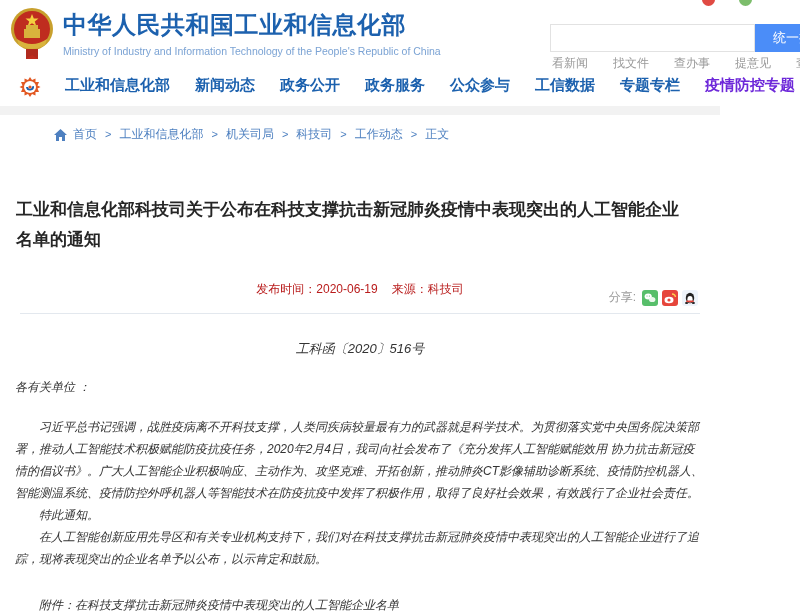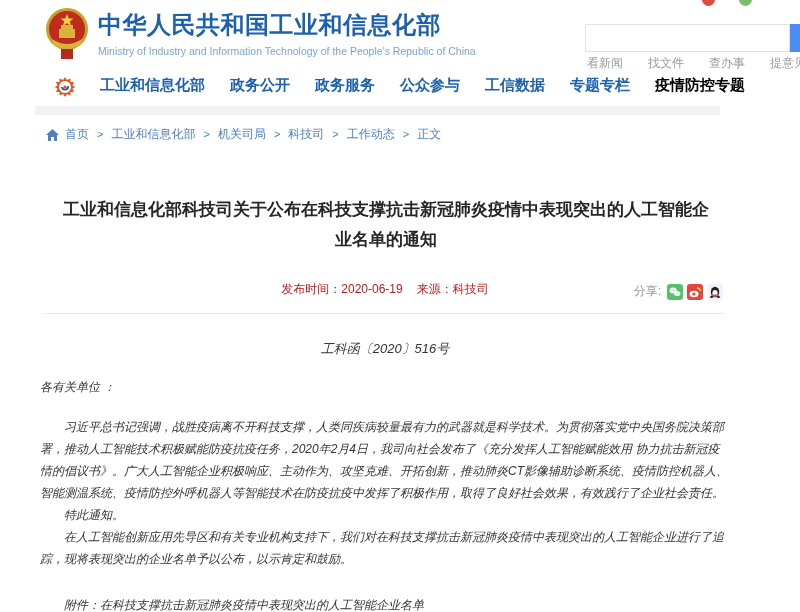--- a/index.html
+++ b/index.html
@@ -1,18 +1,18 @@
 <!DOCTYPE html>
 <html><head>
 <meta charset="utf-8">
 <style>
   * { margin:0; padding:0; box-sizing:border-box; }
   html,body { width:800px; height:612px; overflow:hidden; background:#fff;
     font-family:"Liberation Sans","DejaVu Sans",sans-serif; }
-  .page { position:relative; width:720px; height:612px;padding-left:35px; }
+  .page { position:relative; width:720px; height:612px; }
 
   
   .topcut-dot { position:absolute; width:13px; height:13px; border-radius:50%; top:-7px; }
   .topcut-dot.red { left:702px; background:#e04a43; }
   .topcut-dot.green { left:739px; background:#7cbd6b; }
 
   
   header { position:relative; height:68px; }
   .emblem { position:absolute; left:9px; top:5px; width:46px; height:56px; }
   .brand { position:absolute; left:63px; top:9px; }
@@ -23,38 +23,38 @@
   .searchbox button { width:88px; height:28px; border:none; background:#4b8df8; color:#fff;
     font-size:13px; white-space:nowrap; cursor:pointer; }
   .quicklinks { position:absolute; left:552px; top:55px; display:flex; gap:25px; list-style:none; }
   .quicklinks li { font-size:12px; color:#999; white-space:nowrap; cursor:pointer; }
 
   
   nav { position:relative; height:38px; }
   .nav-logo { position:absolute; left:18px; top:7px; width:24px; height:24px; cursor:pointer; }
   .nav-items { display:flex; list-style:none; padding-left:65px; gap:25px; }
   .nav-items li { font-size:15px; font-weight:bold; color:#1c61ae; line-height:34px; white-space:nowrap; cursor:pointer; }
-  .nav-items li.hot { color:#000000; }
+  .nav-items li.hot { color:#6d28d9; }
 
   .strip { height:9px; background:#f2f2f2; }
 
   
-  .breadcrumb { display:flex; align-items:center; padding:11px 0 10px 11px; }
+  .breadcrumb { display:flex; align-items:center; padding:11px 0 10px 11px;margin-left:43px; }
   .breadcrumb .home-ic { width:13px; height:12px; margin-right:6px; }
   .crumb { font-size:12px; color:#4e80c0; cursor:pointer; white-space:nowrap; }
   .crumb + .crumb::before { content:">"; color:#4e80c0; margin:0 8px; font-size:11px; }
 
   
   .article { width:700px; margin:0 auto; position:relative; }
-  .art-title { font-size:17px; font-weight:bold; color:#262626; text-align:center;
-    line-height:30px; margin:42px 18px 0 20px; }
+  .art-title { font-size:17px; font-weight:bold; color:#262626; 
+    line-height:30px; margin:42px 18px 0 6px; }
   .meta-row { position:relative; margin-top:26px; height:18px; }
   .meta-center { text-align:center; font-size:12px; color:#b91c1c; }
   .meta-center span { margin:0 7px; }
-  .share { position:absolute; right:12px; top:2px; display:flex; align-items:center; gap:4px; }
+  .share { position:absolute; right:12px; top:8px; display:flex; align-items:center; gap:4px; }
   .share .lbl { font-size:12px; color:#9a9a9a; margin-right:2px; }
   .share svg { width:16px; height:16px; cursor:pointer; }
   .divider { border:none; border-top:1px solid #e3e8ee; margin:14px 10px 0 10px; }
 
   .body-txt { width:690px; margin:0 auto; font-size:12px; color:#333; line-height:22px;font-style:italic; }
   .doc-num { text-align:center; font-size:13px; margin:24px 0 16px 0; }
   .salutation { margin-bottom:18px; }
   .body-txt p.para { text-indent:2em; }
   .attachment { text-indent:2em; margin-top:24px; }
 </style>
@@ -97,20 +97,21 @@
 
   <nav>
     <svg class="nav-logo" viewBox="0 0 24 24">
       <path d="M12 2 L14 5 L17.5 3.5 L17.5 7 L21 7 L19.5 10.5 L22.5 12 L19.5 13.5 L21 17 L17.5 17 L17.5 20.5 L14 19 L12 22 L10 19 L6.5 20.5 L6.5 17 L3 17 L4.5 13.5 L1.5 12 L4.5 10.5 L3 7 L6.5 7 L6.5 3.5 L10 5 Z" fill="#e25822"></path>
       <circle cx="12" cy="12" r="6" fill="#fff"></circle>
       <path d="M8 12 a4 4 0 1 0 8 -1 l-2 .4 a2 2 0 1 1 -4 .6 Z" fill="#1c61ae"></path>
       <circle cx="12" cy="12" r="1.6" fill="#e25822"></circle>
     </svg>
     <ul class="nav-items">
       <li>工业和信息化部</li>
+      <li>新闻动态</li>
       <li>政务公开</li>
       <li>政务服务</li>
       <li>公众参与</li>
       <li>工信数据</li>
       <li>专题专栏</li>
       <li class="hot">疫情防控专题</li>
     </ul>
   </nav>
 
   <div class="strip"></div>

